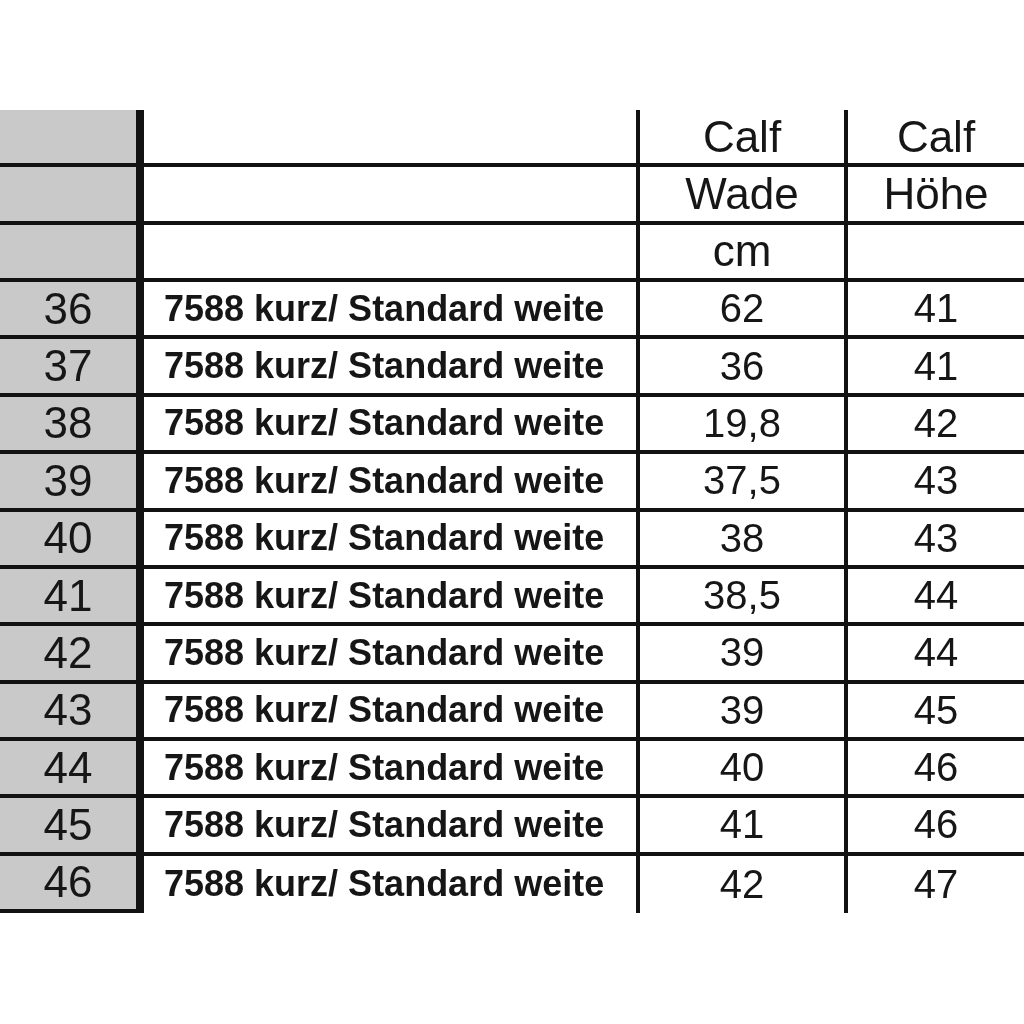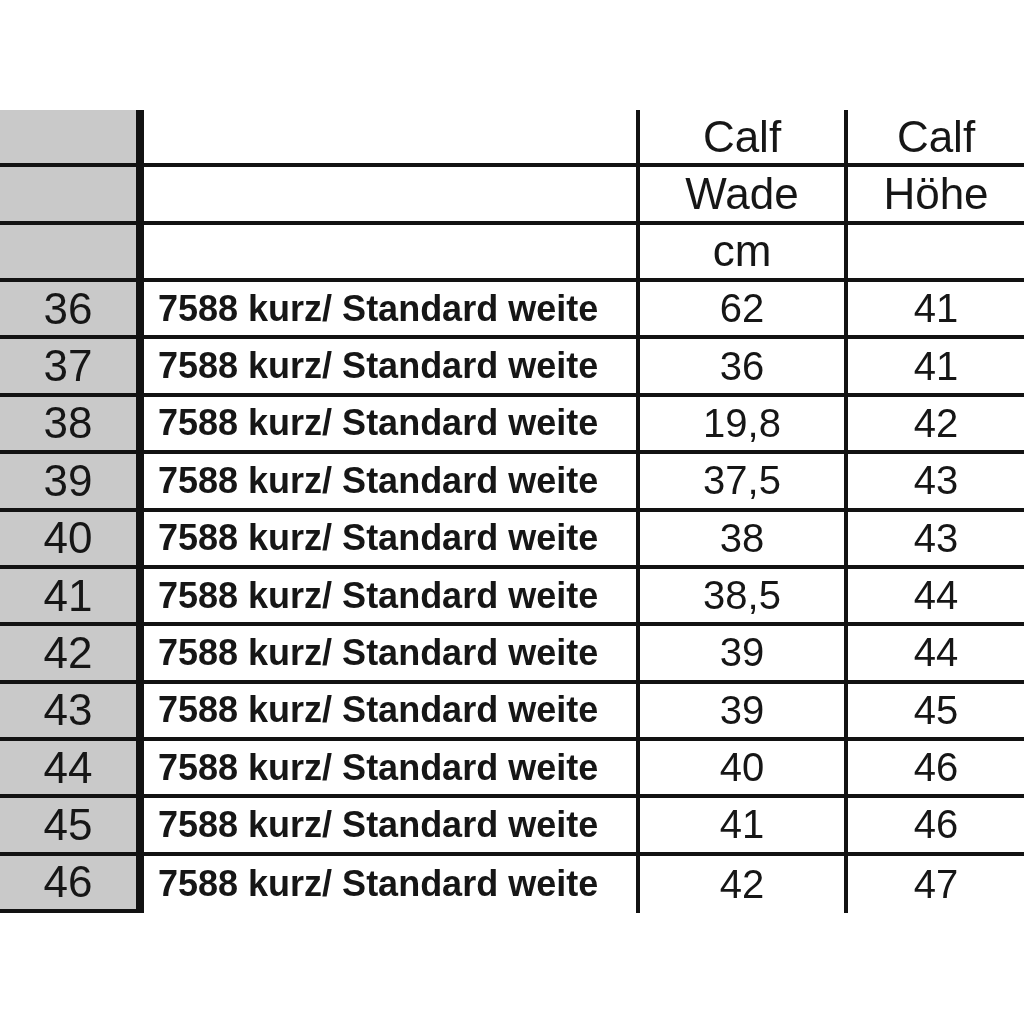--- a/index.html
+++ b/index.html
@@ -38,21 +38,21 @@
     white-space: nowrap;
     overflow: hidden;
   }
   .c1 {
     background: #c9c9c9;
     border-right: 8px solid #121212;
     font-size: 44px;
   }
   .c2 {
     justify-content: flex-start;
-    padding-left: 14px;
+    padding-left: 20px;
     font-weight: bold;
     font-size: 36px;
     border-right: 4px solid #121212;
   }
   .c3 {
     font-size: 40px;
     border-right: 4px solid #121212;
   }
   .c4 {
     font-size: 40px;

